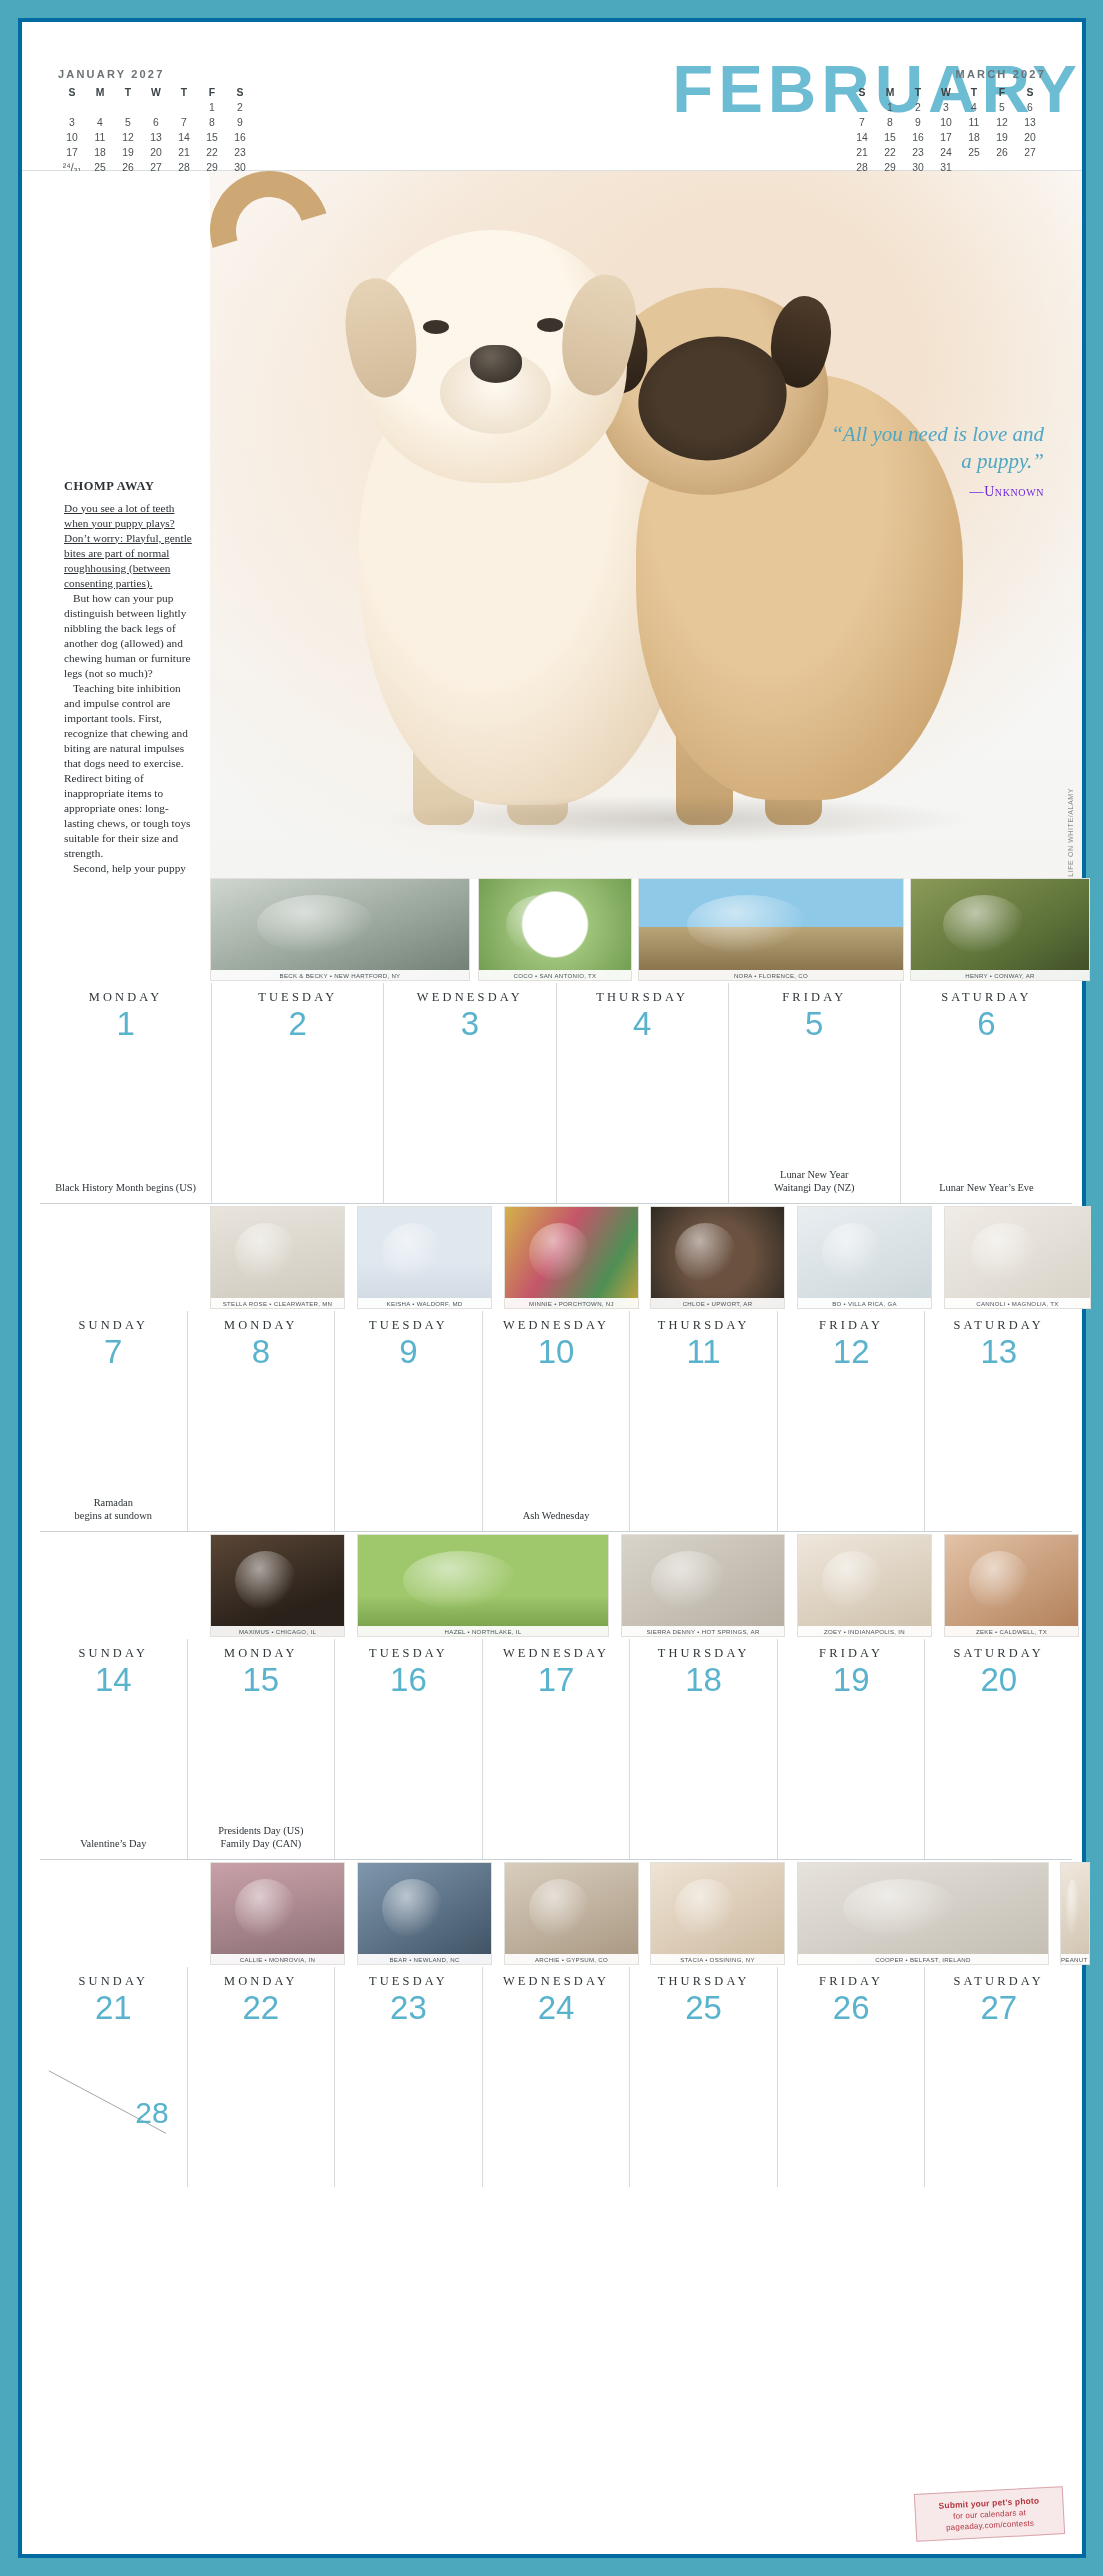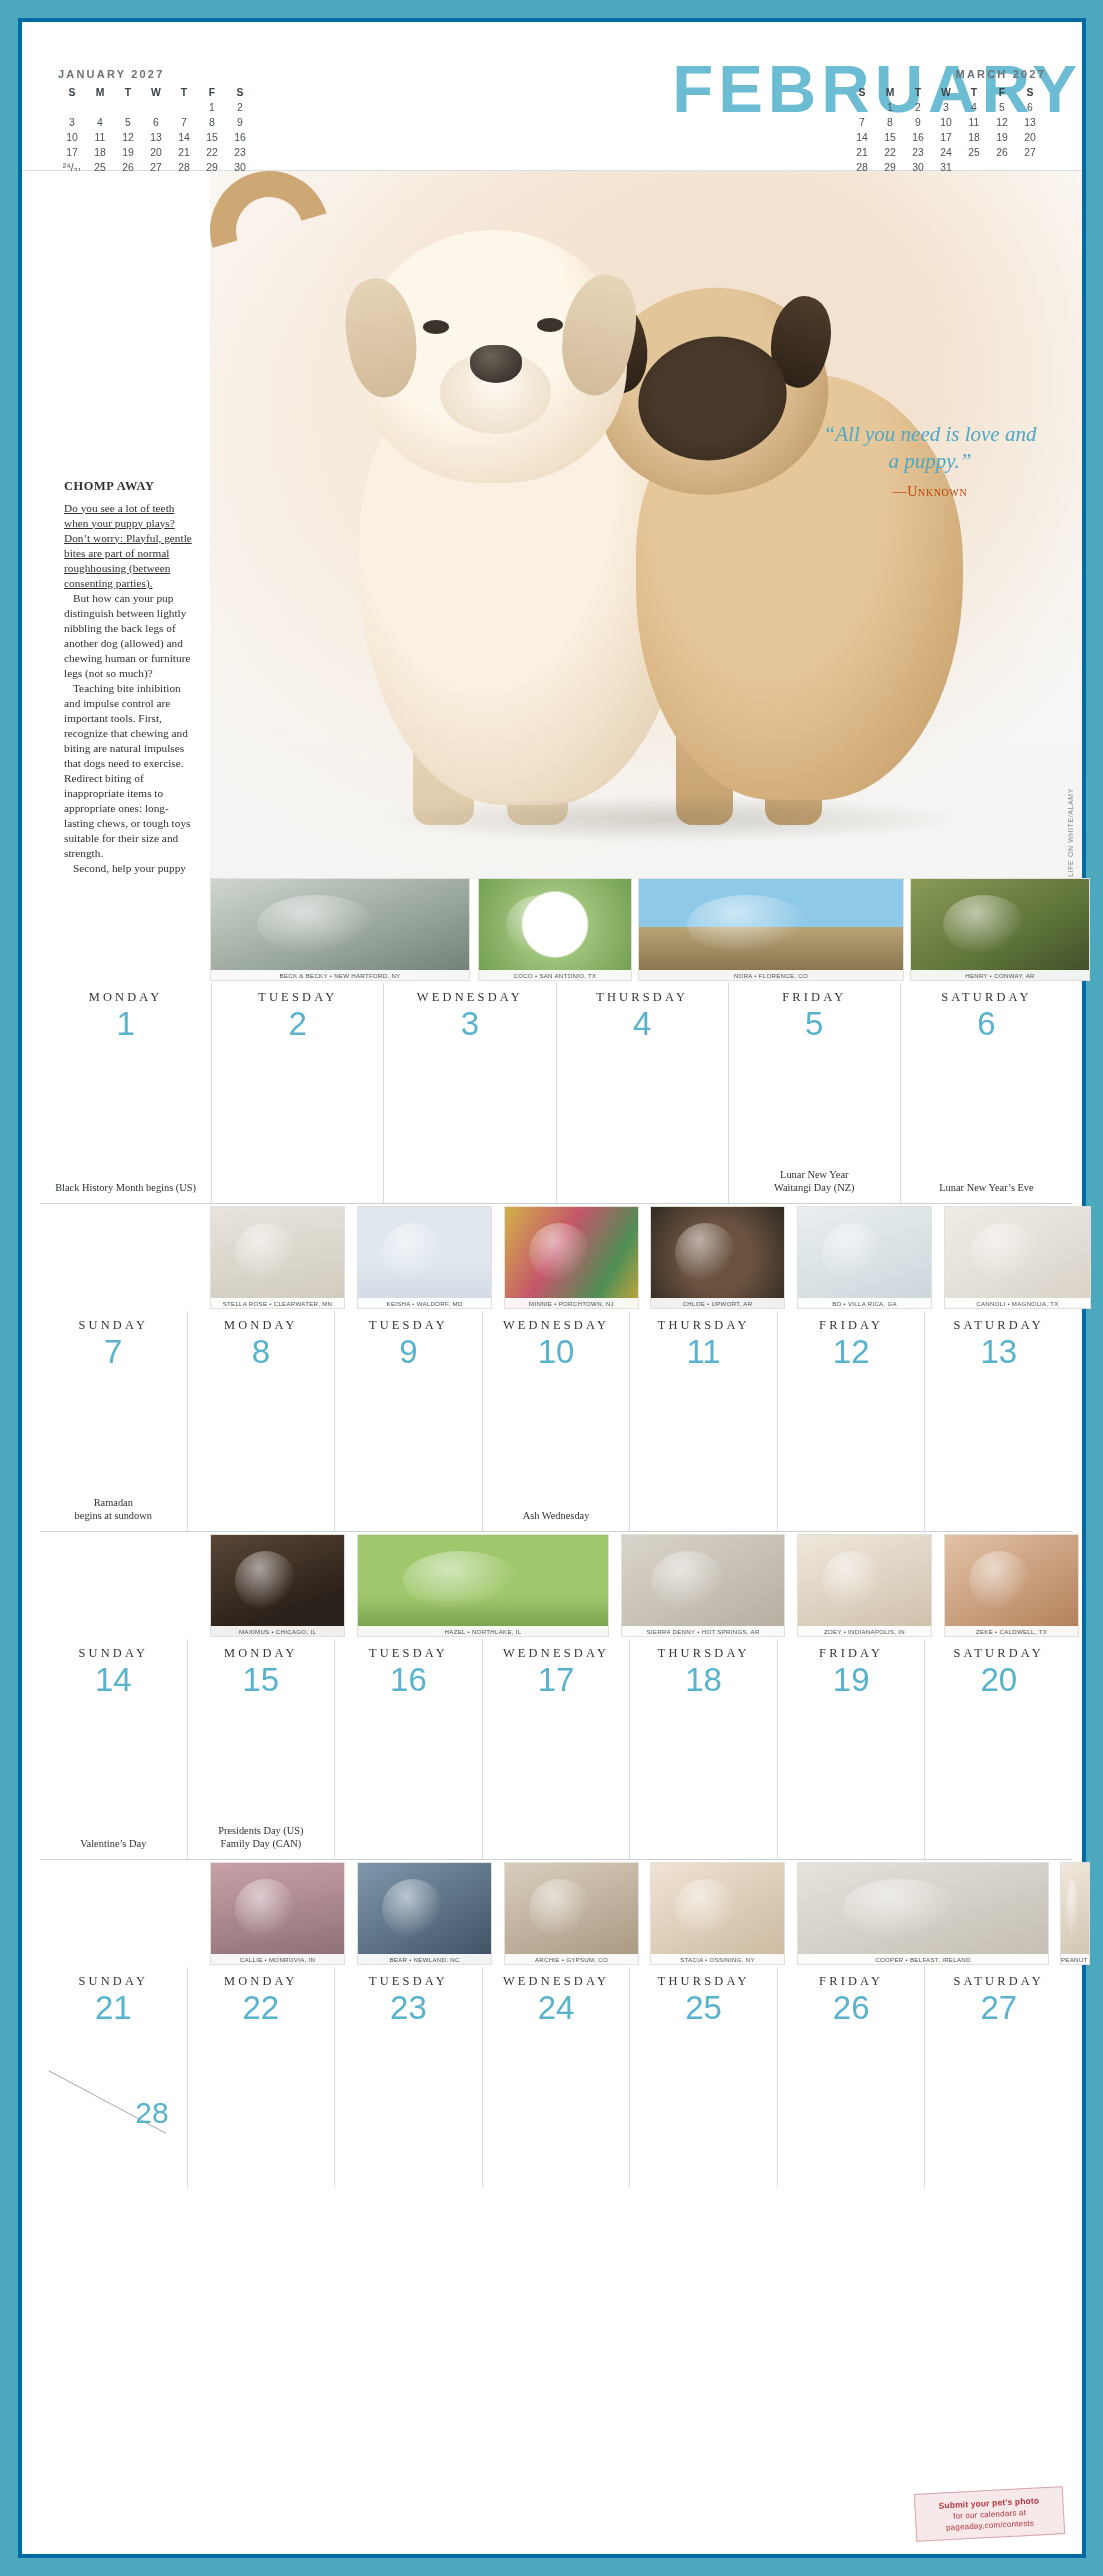--- a/index.html
+++ b/index.html
@@ -179,34 +179,34 @@
     font-family:"Liberation Sans", sans-serif;
     font-size:7px;
     letter-spacing:0.6px;
     color:#8b8b86;
     white-space:nowrap;
   }
   .quote {
     position:absolute;
     right:38px; top:250px;
     width:228px;
-    text-align:center;
+    text-align:right;
     color:#4ea7c4;
     font-style:italic;
     font-size:21px;
     line-height:1.28;
     font-family:"Liberation Serif", serif;
   }
   .quote .attr {
     display:block;
     margin-top:8px;
     font-style:normal;
     font-size:14px;
     letter-spacing:0.6px;
-    color:#c2410c;
+    color:#6d28d9;
   }
   .small-caps { font-variant:small-caps; }
   
   .essay {
     position:absolute;
     left:42px; top:307px;
     width:129px;
     font-size:11.3px;
     line-height:1.33;
     color:#2c3135;

